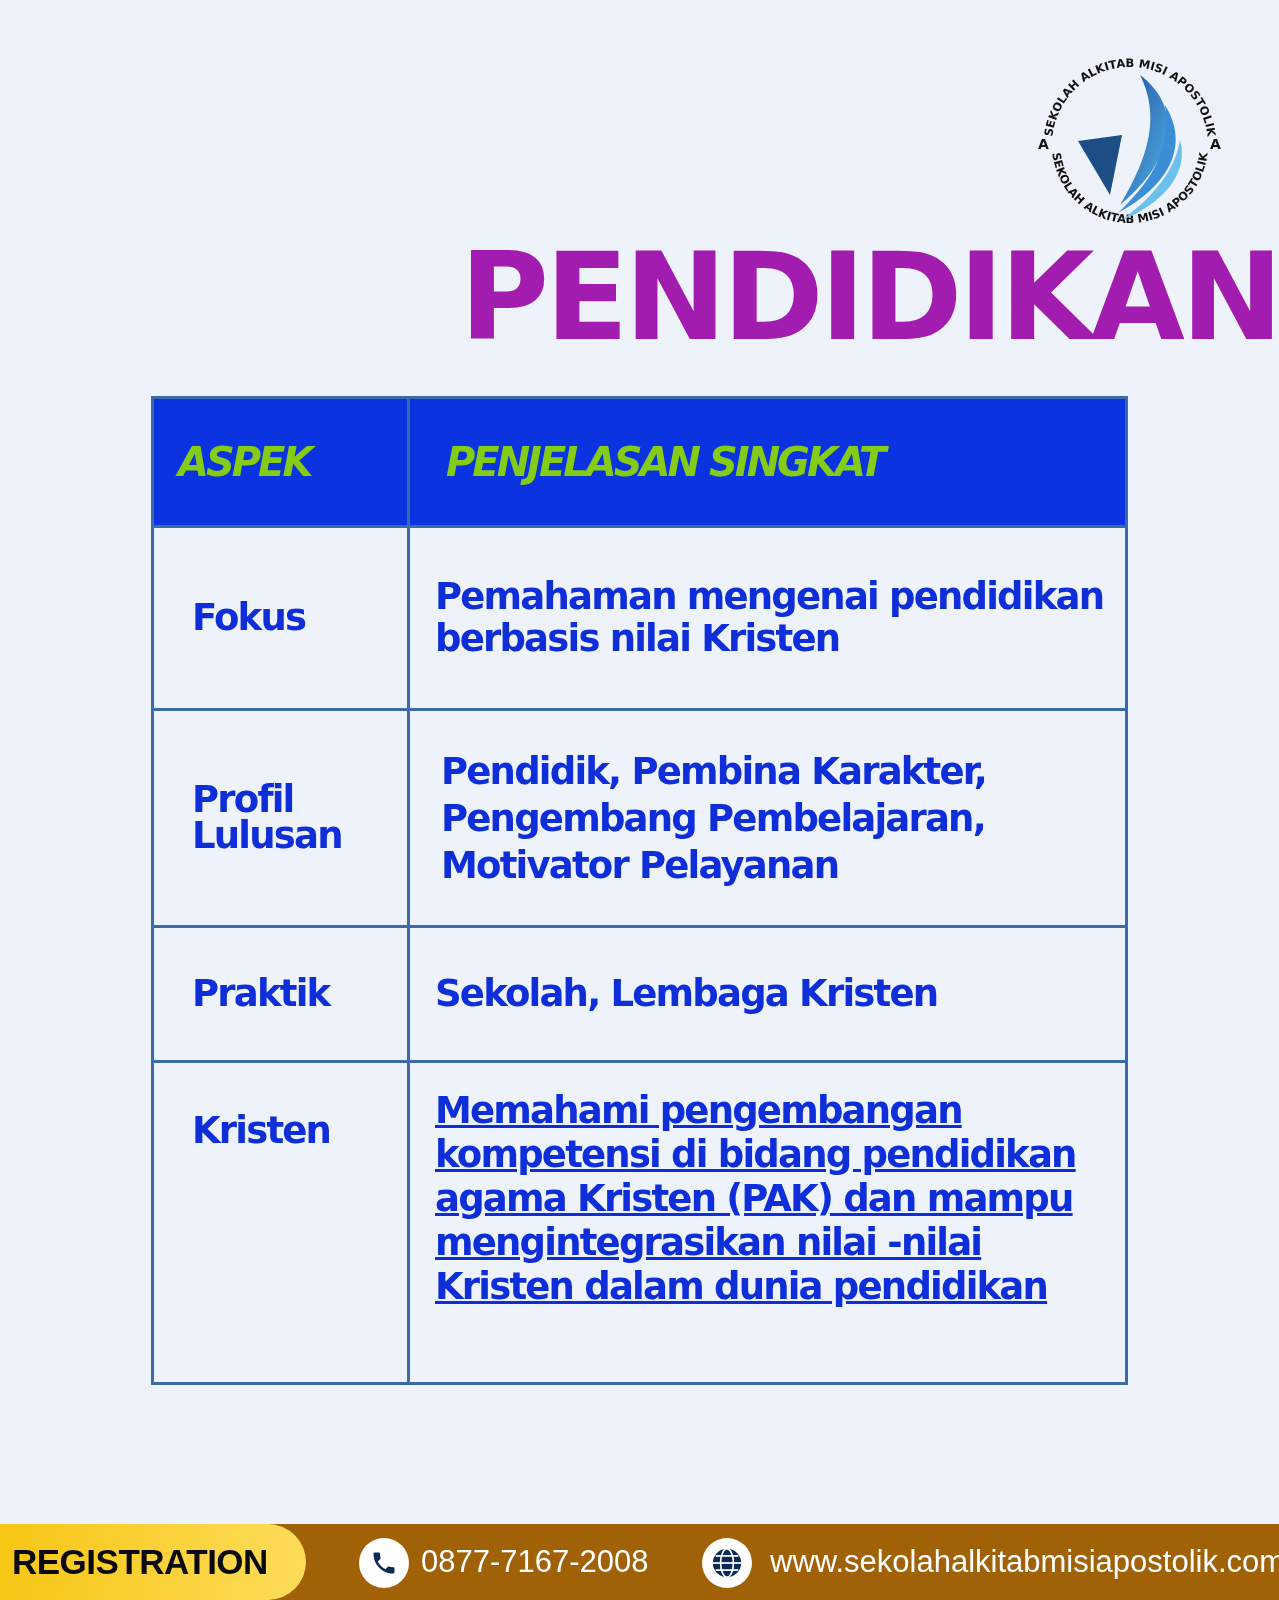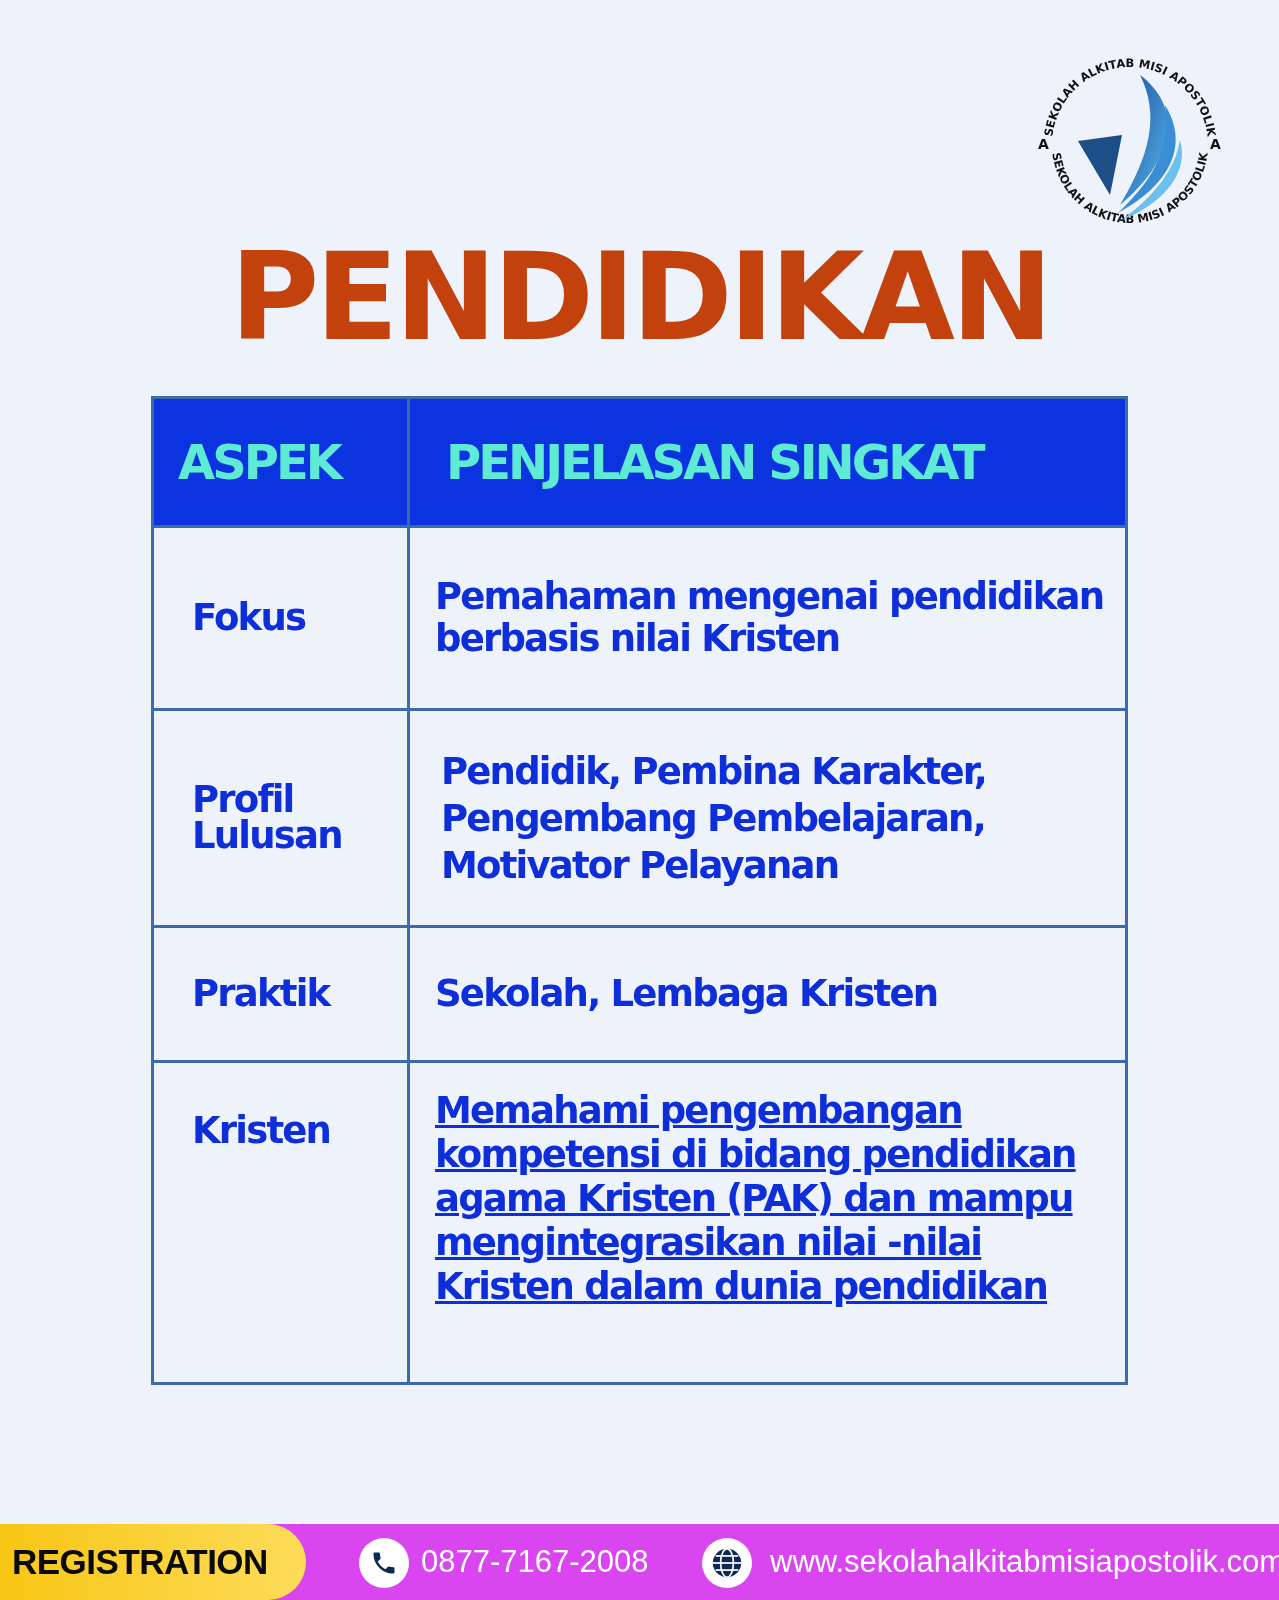--- a/index.html
+++ b/index.html
@@ -5,54 +5,54 @@
   html, body { margin: 0; padding: 0; }
   body {
     width: 1279px; height: 1600px; position: relative; overflow: hidden;
     background: #eef2fb;
     font-family: "Liberation Sans", "DejaVu Sans", sans-serif;
   }
   .logo {
     position: absolute; left: 1030px; top: 45px; width: 200px; height: 200px;
   }
   .title {
-    position: absolute; left: 0; right: 0; top: 222px; text-align: center;
+    position: absolute; left: 0; right: 0; top: 222px; text-align: right;
     font-family: "DejaVu Sans", sans-serif; font-weight: bold;
-    font-size: 122px; letter-spacing: -4px; color: #c2410c; line-height: 150px;
+    font-size: 122px; letter-spacing: -4px; color: #a21caf; line-height: 150px;
   }
   table.info {
     position: absolute; left: 151px; top: 396px; width: 977px;
     border-collapse: collapse; table-layout: fixed;
   }
   table.info th, table.info td {
     border: 3px solid #3d6aa8; text-align: left;
   }
   table.info th {
-    background: #0b34e0; color: #5eead4; height: 124px;
+    background: #0b34e0; color: #84cc16; height: 124px;
     font-family: "DejaVu Sans", sans-serif; font-weight: bold;
-    font-size: 48px; letter-spacing: -3px; vertical-align: middle;
+    font-size: 40px; letter-spacing: -3px; vertical-align: middle; font-style: italic;
   }
   th.c1 { width: 228px; padding-left: 24px; }
   th.c2 { padding-left: 36px; margin-left: 31px; }
   table.info td {
     color: #0d2ed8; font-family: "DejaVu Sans", sans-serif; font-weight: bold;
     letter-spacing: -1.8px;
   }
   td.aspek { font-size: 37px; padding-left: 38px; line-height: 36px; }
   td.desc { font-size: 37px; padding-left: 25px; padding-right: 20px; line-height: 42px; }
   tr.r1 td { height: 178px; vertical-align: middle; }
   tr.r2 td { height: 212px; vertical-align: middle; }
   tr.r2 td.desc { line-height: 47px; padding-left: 31px; }
   tr.r3 td { height: 130px; vertical-align: middle; }
   tr.r4 td { height: 268px; vertical-align: top; }
   tr.r4 td.aspek { padding-top: 50px; }
   tr.r4 td.desc { padding-top: 26px; line-height: 44px; text-decoration: underline; }
   .footer {
     position: absolute; left: 0; top: 1524px; width: 1279px; height: 76px;
-    background: #d946ef;
+    background: #a16207;
   }
   .reg {
     position: absolute; left: 0; top: 0; width: 306px; height: 76px;
     background: linear-gradient(90deg, #f7c614, #fddc5a);
     border-radius: 0 40px 40px 0; color: #0a0a0a;
     font-weight: bold; font-size: 35px; line-height: 76px; padding-left: 12px;
     box-sizing: border-box; letter-spacing: -0.5px;
   }
   .ic {
     position: absolute; top: 14px; width: 50px; height: 50px; border-radius: 50%;

